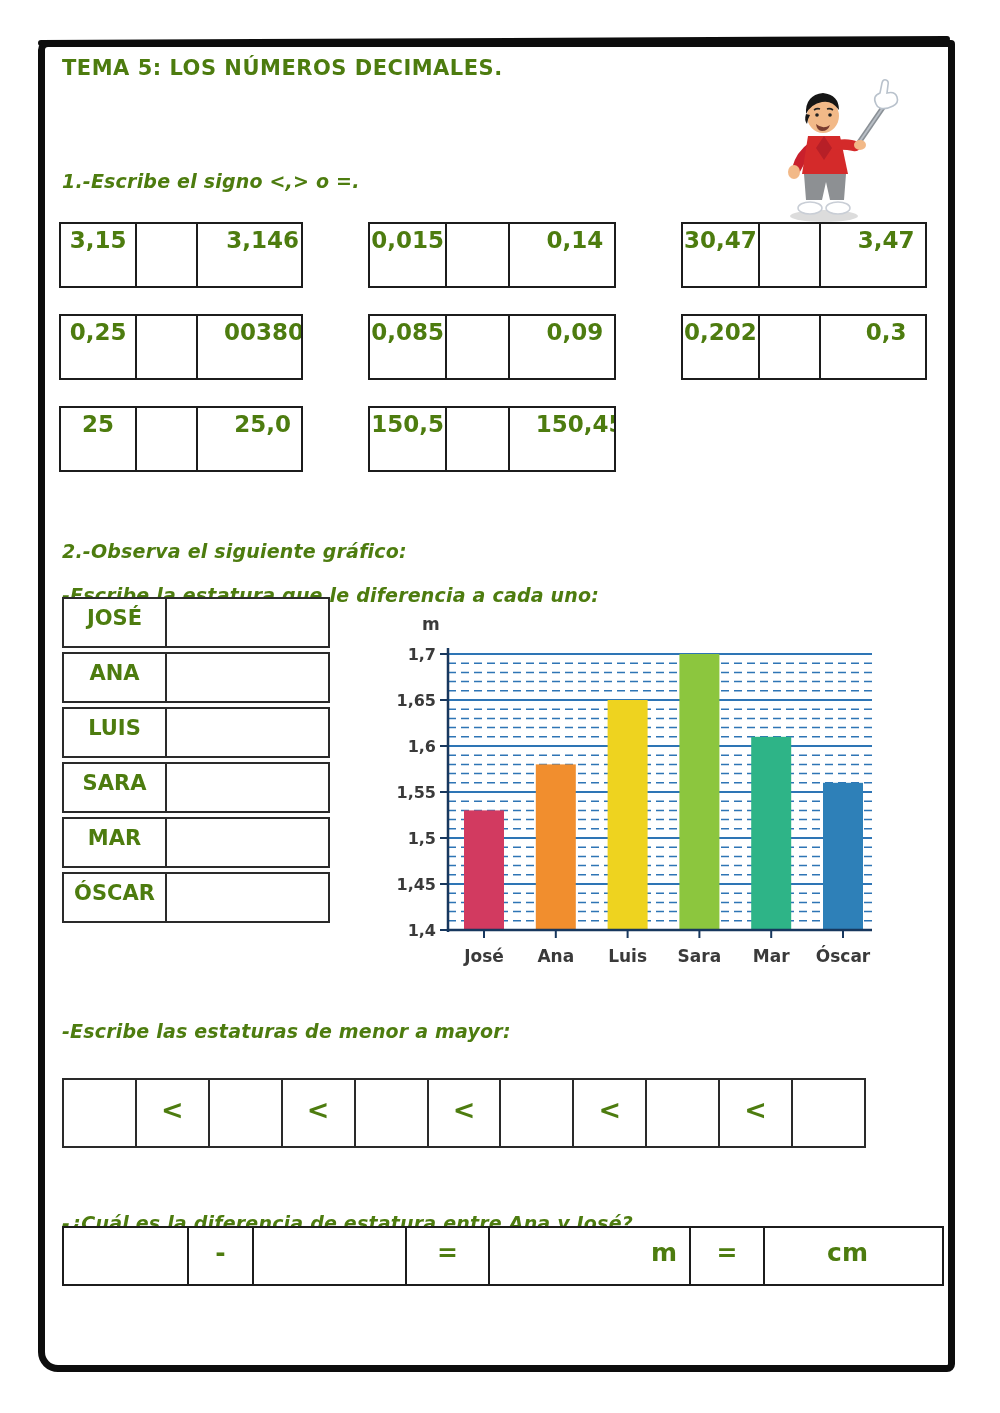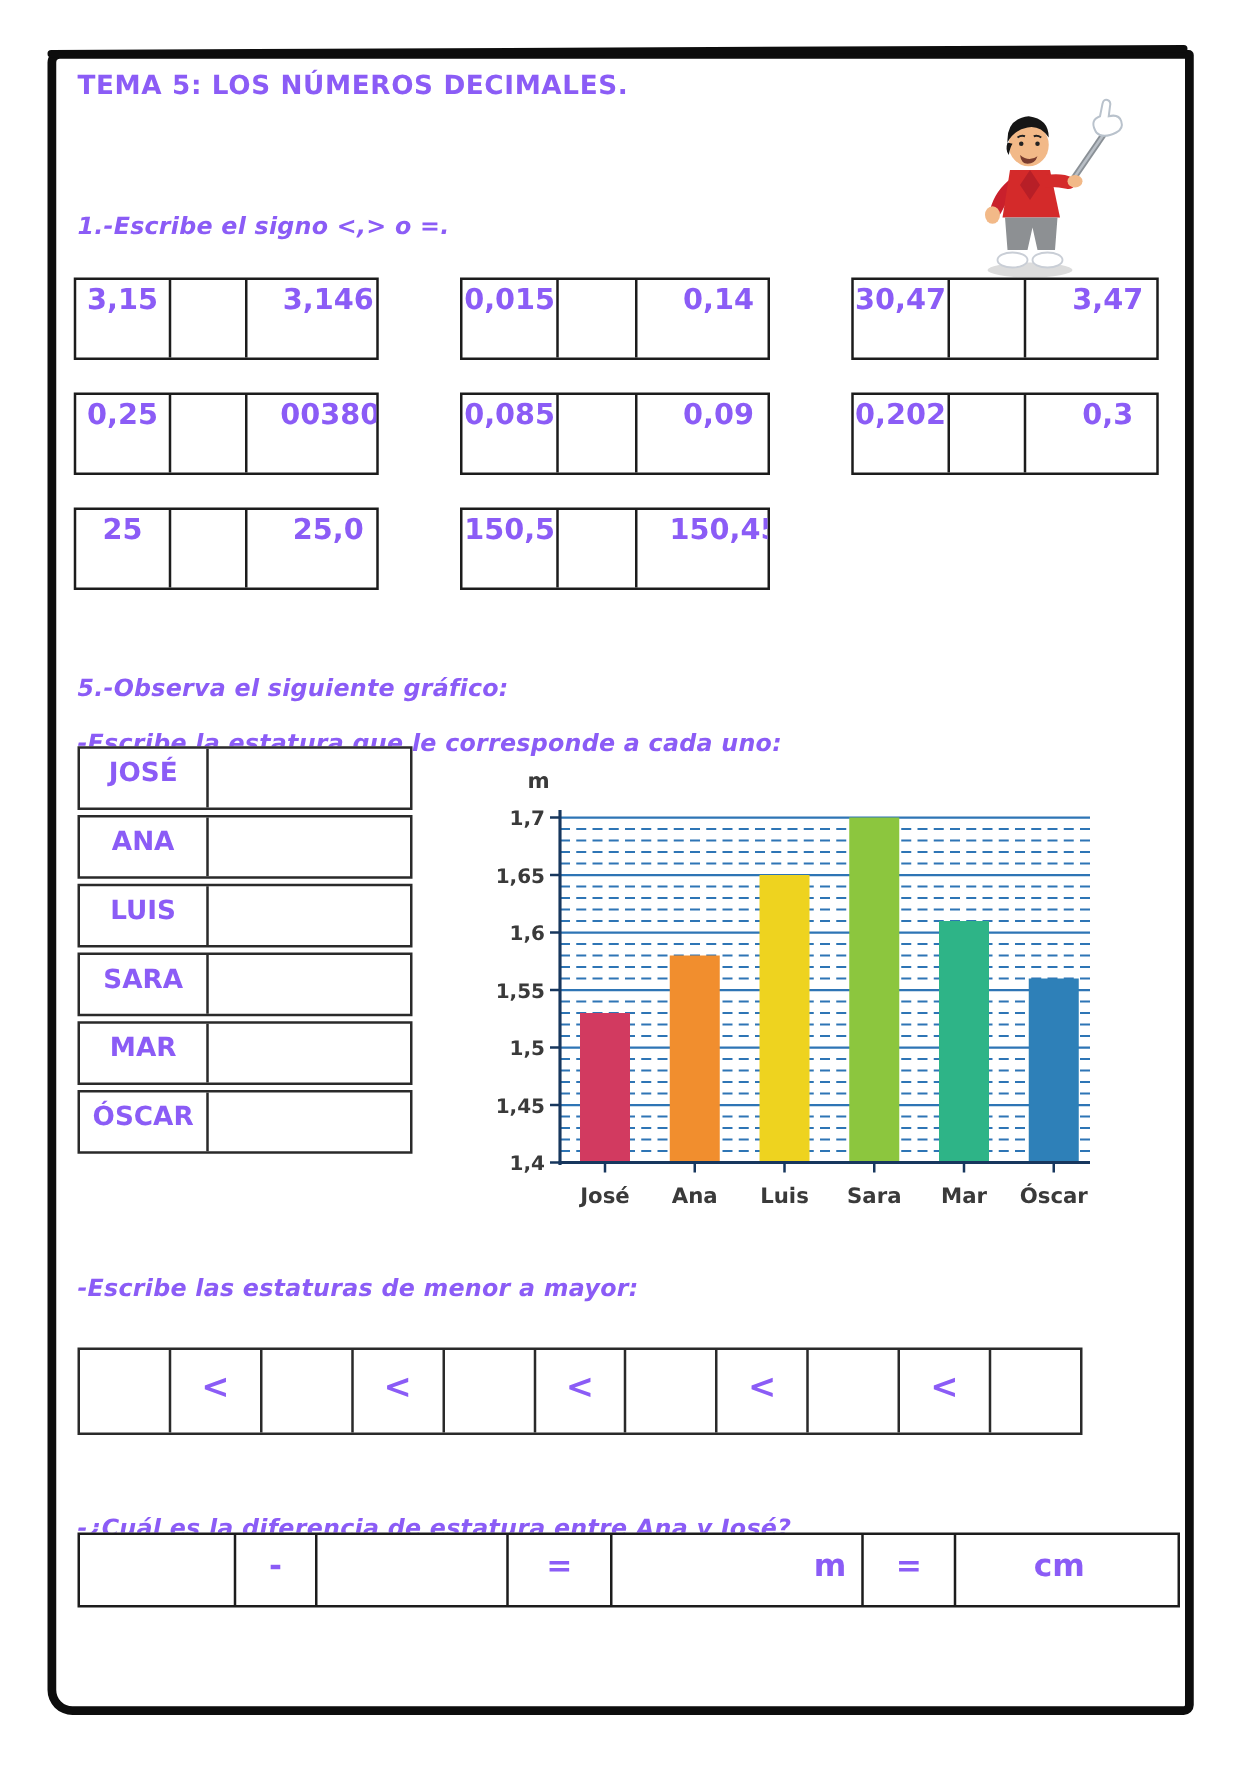--- a/index.html
+++ b/index.html
@@ -1,17 +1,17 @@
 <!DOCTYPE html>
 <html><head>
 <meta charset="utf-8">
 <style>
   html,body{margin:0;padding:0;background:#ffffff;}
   .page{position:relative;width:1000px;height:1413px;background:#ffffff;overflow:hidden;
-        font-family:"DejaVu Sans", sans-serif;color:#8b5cf6;}
+        font-family:"DejaVu Sans", sans-serif;color:#4d7c0f;}
   .frame{position:absolute;left:38px;top:40px;width:903px;height:1318px;
          border:7px solid #0d0d0d;border-radius:10px 4px 8px 20px;}
   .frame:after{content:"";position:absolute;left:-7px;top:-9px;width:101%;height:6px;
          background:#0d0d0d;transform:rotate(-0.25deg);border-radius:3px;}
   .title{position:absolute;left:62px;top:56px;font-size:21px;font-weight:bold;letter-spacing:.5px;}
   .instr{position:absolute;font-size:19px;font-weight:bold;font-style:italic;letter-spacing:.2px;margin-top:24px;}
   #instr1{left:62px;top:146px;}
   #instr2{left:62px;top:516px;}
   #instr2b{left:62px;top:560px;}
   #order-instr{left:62px;top:996px;}
@@ -130,22 +130,22 @@
         <div class="cmp-cell cmp-mid"></div>
         <div class="cmp-cell cmp-right">25,0</div>
       </div>
       <div class="cmp-table">
         <div class="cmp-cell cmp-left">150,5</div>
         <div class="cmp-cell cmp-mid"></div>
         <div class="cmp-cell cmp-right">150,45</div>
       </div>
     </div>
 
-  <div class="instr" id="instr2">5.-Observa el siguiente gráfico:</div>
-  <div class="instr" id="instr2b">-Escribe la estatura que le corresponde a cada uno:</div>
+  <div class="instr" id="instr2">2.-Observa el siguiente gráfico:</div>
+  <div class="instr" id="instr2b">-Escribe la estatura que le diferencia a cada uno:</div>
 
   <div class="names" id="names-table">
       <div class="name-row">
         <div class="name-cell">JOSÉ</div>
         <div class="blank-cell"></div>
       </div>
       <div class="name-row">
         <div class="name-cell">ANA</div>
         <div class="blank-cell"></div>
       </div>

